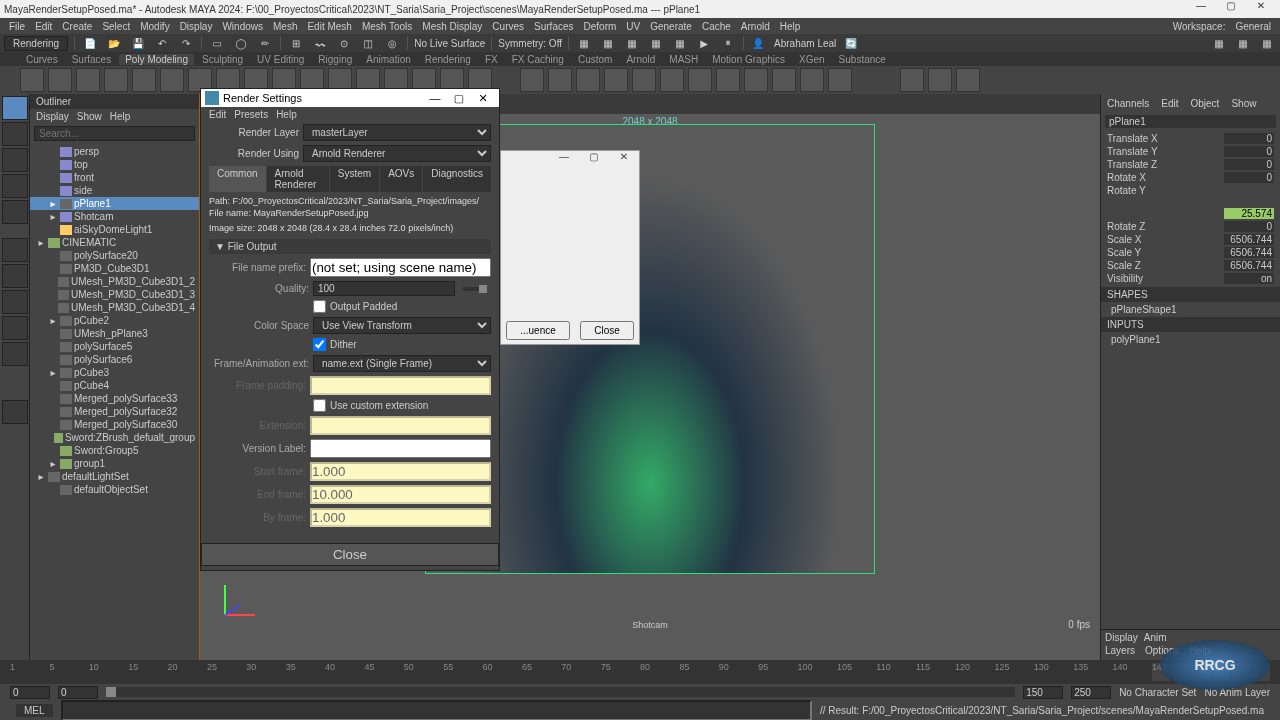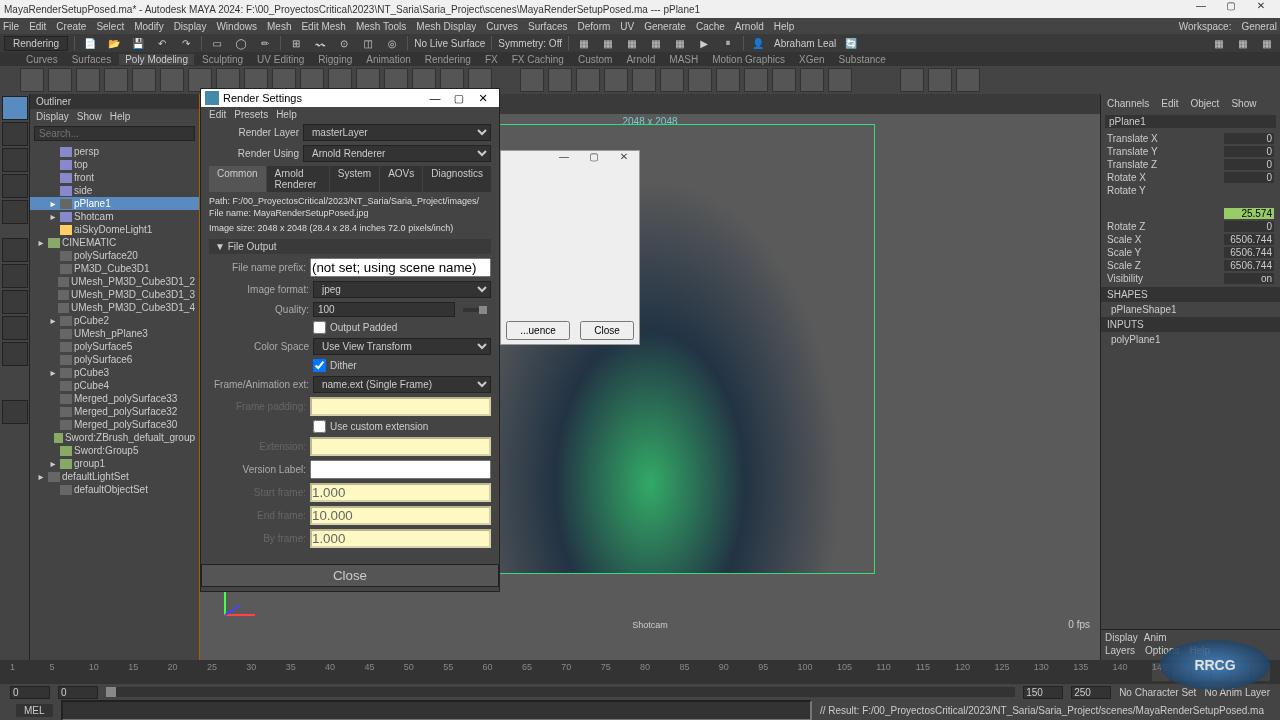--- a/index.html
+++ b/index.html
@@ -2,21 +2,21 @@
 <html><head>
 <meta charset="utf-8">
 <style>
 * { margin: 0; padding: 0; box-sizing: border-box; font-family: Arial, sans-serif; }
 body { background: #444; color: #ccc; font-size: 10px; overflow: hidden; width: 1280px; height: 720px; }
 
 .title-bar { height: 18px; background: #f0f0f0; color: #333; display: flex; align-items: center; padding: 0 4px; font-size: 10px; }
 .title-bar .title { flex: 1; }
 .title-bar .wbtn { width: 30px; height: 18px; text-align: center; cursor: pointer; }
 
-.menu-bar { height: 16px; background: #444; display: flex; align-items: center; gap: 4px; padding: 0 0; font-size: 10px; }
+.menu-bar { height: 16px; background: #444; display: flex; align-items: center; gap: 4px; padding: 0 6px; font-size: 10px; }
 .menu-bar span { padding: 0 3px; cursor: pointer; }
 .menu-bar .right { margin-left: auto; display: flex; gap: 4px; }
 
 .shelf-header { height: 18px; background: #3a3a3a; display: flex; align-items: center; padding: 0 4px; gap: 6px; }
 .shelf-header .rendering { background: #333; padding: 1px 8px; border: 1px solid #222; }
 .shelf-header .icon { width: 18px; height: 18px; display: inline-flex; align-items: center; justify-content: center; }
 .shelf-header .sep { width: 1px; height: 14px; background: #555; }
 
 .tabs-row { height: 14px; background: #333; display: flex; align-items: center; gap: 2px; padding: 0 20px; font-size: 10px; }
 .tabs-row span { padding: 0 6px; cursor: pointer; color: #999; }
@@ -577,24 +577,20 @@
       <div>File name: MayaRenderSetupPosed.jpg</div>
     </div>
     <div class="path-info">Image size: 2048 x 2048 (28.4 x 28.4 inches 72.0 pixels/inch)</div>
 
     <div class="section-hdr">File Output</div>
     <div class="frow">
         <span class="flbl">File name prefix:</span>
         <input value="(not set; using scene name)" style="">
       </div>
     <div class="frow">
-        <span class="flbl">Image format:</span>
-        <select><option>jpeg</option></select>
-      </div>
-    <div class="frow">
         <span class="flbl">Quality:</span>
         <input type="text" style="flex: 0 0 40px;" value="100">
         <div style="flex:1;height:4px;background:#333;margin:0 4px;position:relative">
           <div style="position:absolute;right:0;width:8px;height:8px;background:#888;top:-2px"></div>
         </div>
       </div>
     <div class="frow">
         <input type="checkbox" style="">
         <span>Output Padded</span>
       </div>

